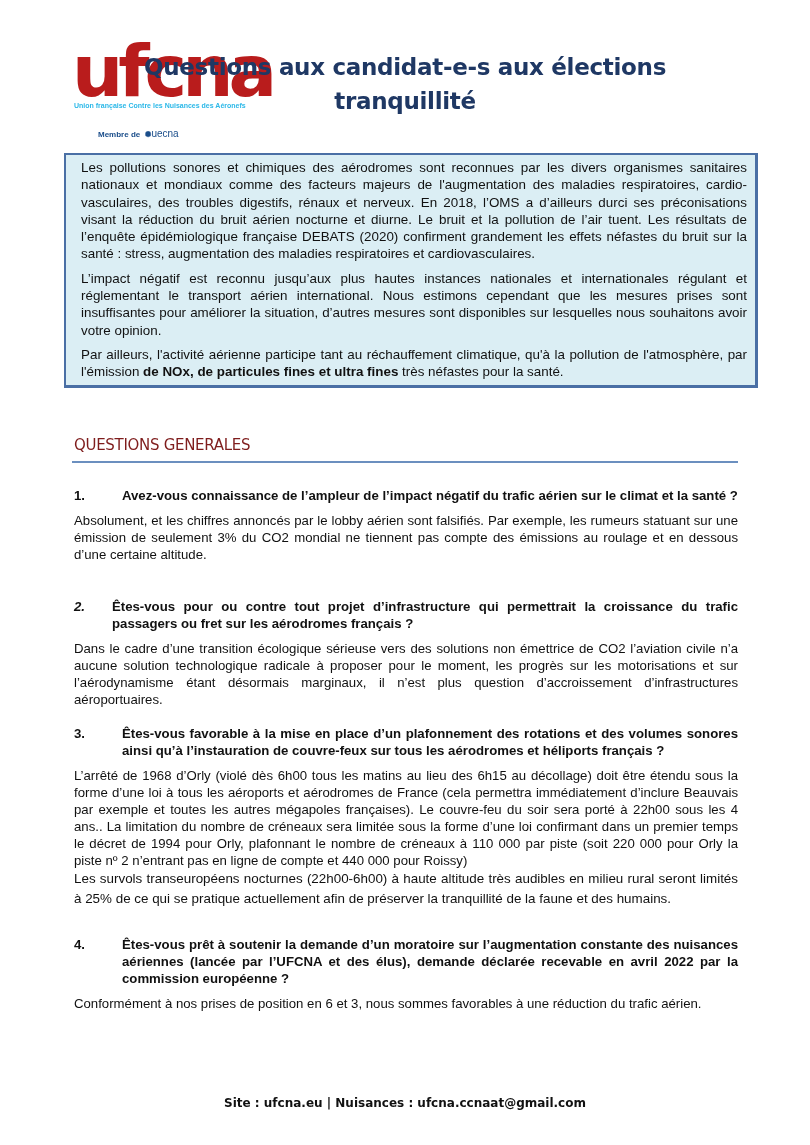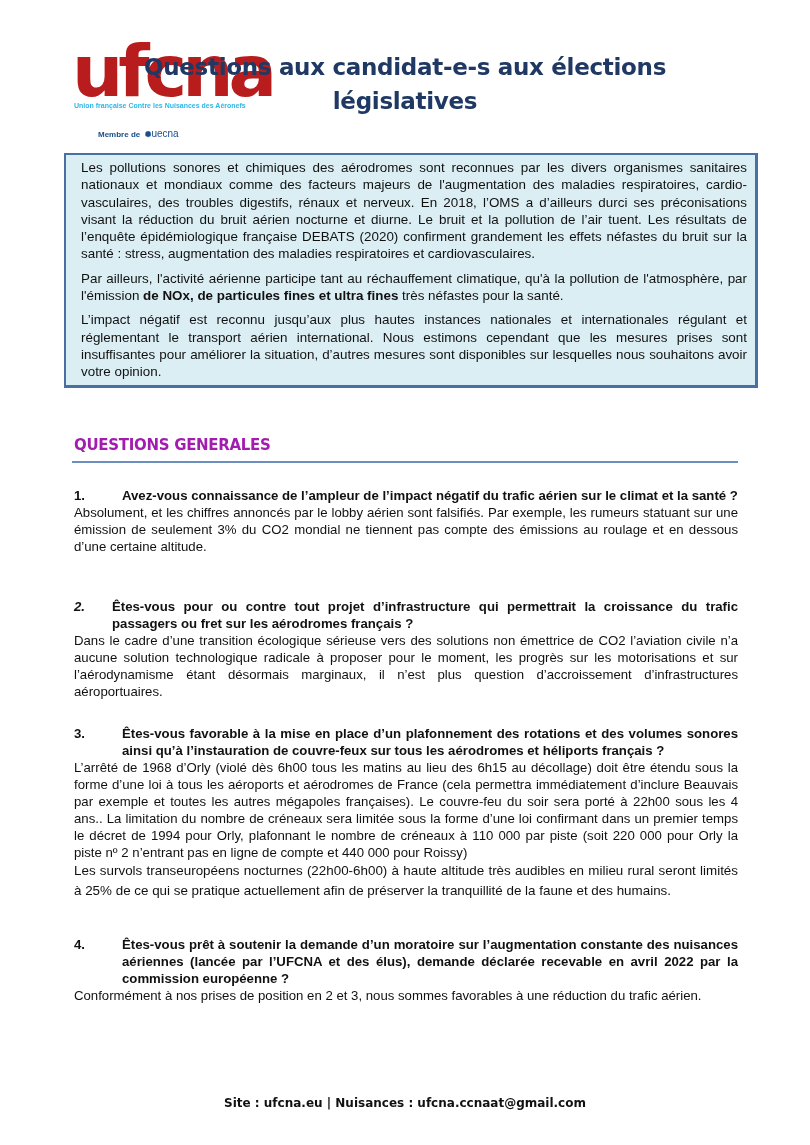--- a/index.html
+++ b/index.html
@@ -13,54 +13,54 @@
   .logo-member .uecna { color:#1a4d8a; font-weight:normal; font-size:10px; }
   .title { position:absolute; left:120px; top:50px; width:570px; text-align:center;
            font-family:"DejaVu Sans", sans-serif; font-weight:bold; font-size:23px; line-height:34px;
            color:#1f3864; letter-spacing:-0.3px; }
   .intro-box { position:absolute; left:64px; top:153px; width:666px;
                background:#dbeef4; border:2px solid #4a6fa5; border-right-width:3px; border-bottom-width:3px;
                padding:4px 8px 4px 15px; font-size:13.4px; line-height:17.3px; text-align:justify; }
   .intro-box p { margin:0 0 7px 0; }
   .intro-box p:last-child { margin-bottom:0; }
   .section-title { position:absolute; left:74px; top:436px; font-family:"DejaVu Sans", sans-serif;
-                   font-weight:bold; font-size:15px; color:#a21caf; letter-spacing:-0.3px; }
+                   font-weight:normal; font-size:15px; color:#7f1d1d; letter-spacing:-0.3px; }
   .section-rule { position:absolute; left:72px; top:461px; width:666px; height:2px; background:#6b8fbf; }
   .q { position:absolute; left:74px; width:664px; }
   .q-head { display:flex; font-weight:bold; font-size:13.2px; line-height:17px; }
   .q-num { width:48px; flex:none; }
   .q-num.narrow { width:38px; font-style:italic; }
   .q-text { flex:1; text-align:justify; }
-  .q-answer { margin-top:0; font-size:13.2px; line-height:17px; text-align:justify; }
+  .q-answer { margin-top:8px; font-size:13.2px; line-height:17px; text-align:justify; }
   .q-answer p { margin:0; }
   .q-answer p.alt { line-height:20px; font-size:13.4px; }
   .footer { position:absolute; left:0; width:810px; top:1095px; text-align:center;
             font-family:"DejaVu Sans", sans-serif; font-weight:bold; font-size:12px; line-height:17px; color:#111; }
 </style>
 </head>
 <body>
 
 <div class="logo">
   <div class="logo-word">ufcna</div>
   <div class="logo-sub">Union française Contre les Nuisances des Aéronefs</div>
   <div class="logo-member">
     <span>Membre de</span>
     <span>&nbsp;✺</span><span class="uecna">uecna</span>
   </div>
 </div>
 
 <div class="title">
   <div>Questions aux candidat-e-s aux élections</div>
-  <div>législatives</div>
+  <div>tranquillité</div>
 </div>
 
 <div class="intro-box">
   <p>Les pollutions sonores et chimiques des aérodromes sont reconnues par les divers organismes sanitaires nationaux et mondiaux comme des facteurs majeurs de l'augmentation des maladies respiratoires, cardio-vasculaires, des troubles digestifs, rénaux et nerveux. En 2018, l’OMS a d’ailleurs durci ses préconisations visant la réduction du bruit aérien nocturne et diurne. Le bruit et la pollution de l’air tuent. Les résultats de l’enquête épidémiologique française DEBATS (2020) confirment grandement les effets néfastes du bruit sur la santé : stress, augmentation des maladies respiratoires et cardiovasculaires.</p>
+  <p>L’impact négatif est reconnu jusqu’aux plus hautes instances nationales et internationales régulant et réglementant le transport aérien international. Nous estimons cependant que les mesures prises sont insuffisantes pour améliorer la situation, d’autres mesures sont disponibles sur lesquelles nous souhaitons avoir votre opinion.</p>
   <p><span>Par ailleurs, l'activité aérienne participe tant au réchauffement climatique, qu'à la pollution de l'atmosphère, par l'émission </span><b>de NOx, de particules fines et ultra fines</b><span> très néfastes pour la santé.</span></p>
-  <p>L’impact négatif est reconnu jusqu’aux plus hautes instances nationales et internationales régulant et réglementant le transport aérien international. Nous estimons cependant que les mesures prises sont insuffisantes pour améliorer la situation, d’autres mesures sont disponibles sur lesquelles nous souhaitons avoir votre opinion.</p>
 </div>
 
 <div class="section-title">QUESTIONS GENERALES</div>
 <div class="section-rule"></div>
 
 <div class="q" style="top:487px;">
   <div class="q-head">
     <span class="q-num">1.</span>
     <span class="q-text">Avez-vous connaissance de l’ampleur de l’impact négatif du trafic aérien sur le climat et la santé ?</span>
   </div>
@@ -89,21 +89,21 @@
     <p class="alt">Les survols transeuropéens nocturnes (22h00-6h00) à haute altitude très audibles en milieu rural seront limités à 25% de ce qui se pratique actuellement afin de préserver la tranquillité de la faune et des humains.</p>
   </div>
 </div>
 
 <div class="q" style="top:936px;">
   <div class="q-head">
     <span class="q-num">4.</span>
     <span class="q-text">Êtes-vous prêt à soutenir la demande d’un moratoire sur l’augmentation constante des nuisances aériennes (lancée par l’UFCNA et des élus), demande déclarée recevable en avril 2022 par la commission européenne ?</span>
   </div>
   <div class="q-answer">
-    <p>Conformément à nos prises de position en 2 et 3, nous sommes favorables à une réduction du trafic aérien.</p>
+    <p>Conformément à nos prises de position en 6 et 3, nous sommes favorables à une réduction du trafic aérien.</p>
   </div>
 </div>
 
 <div class="footer">
   <div>
     <span>Site : ufcna.eu</span>
     <span>|</span>
     <span>Nuisances : ufcna.ccnaat@gmail.com</span>
   </div>
 </div>

